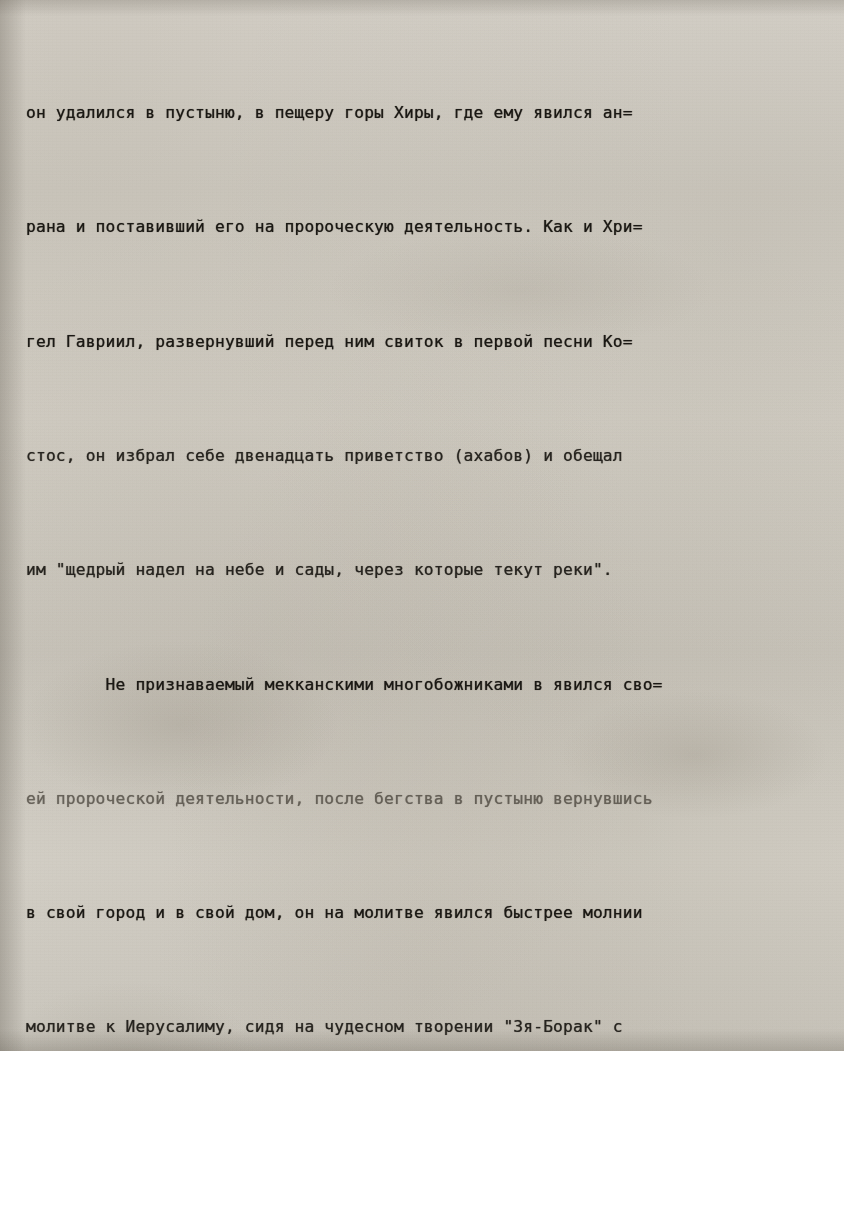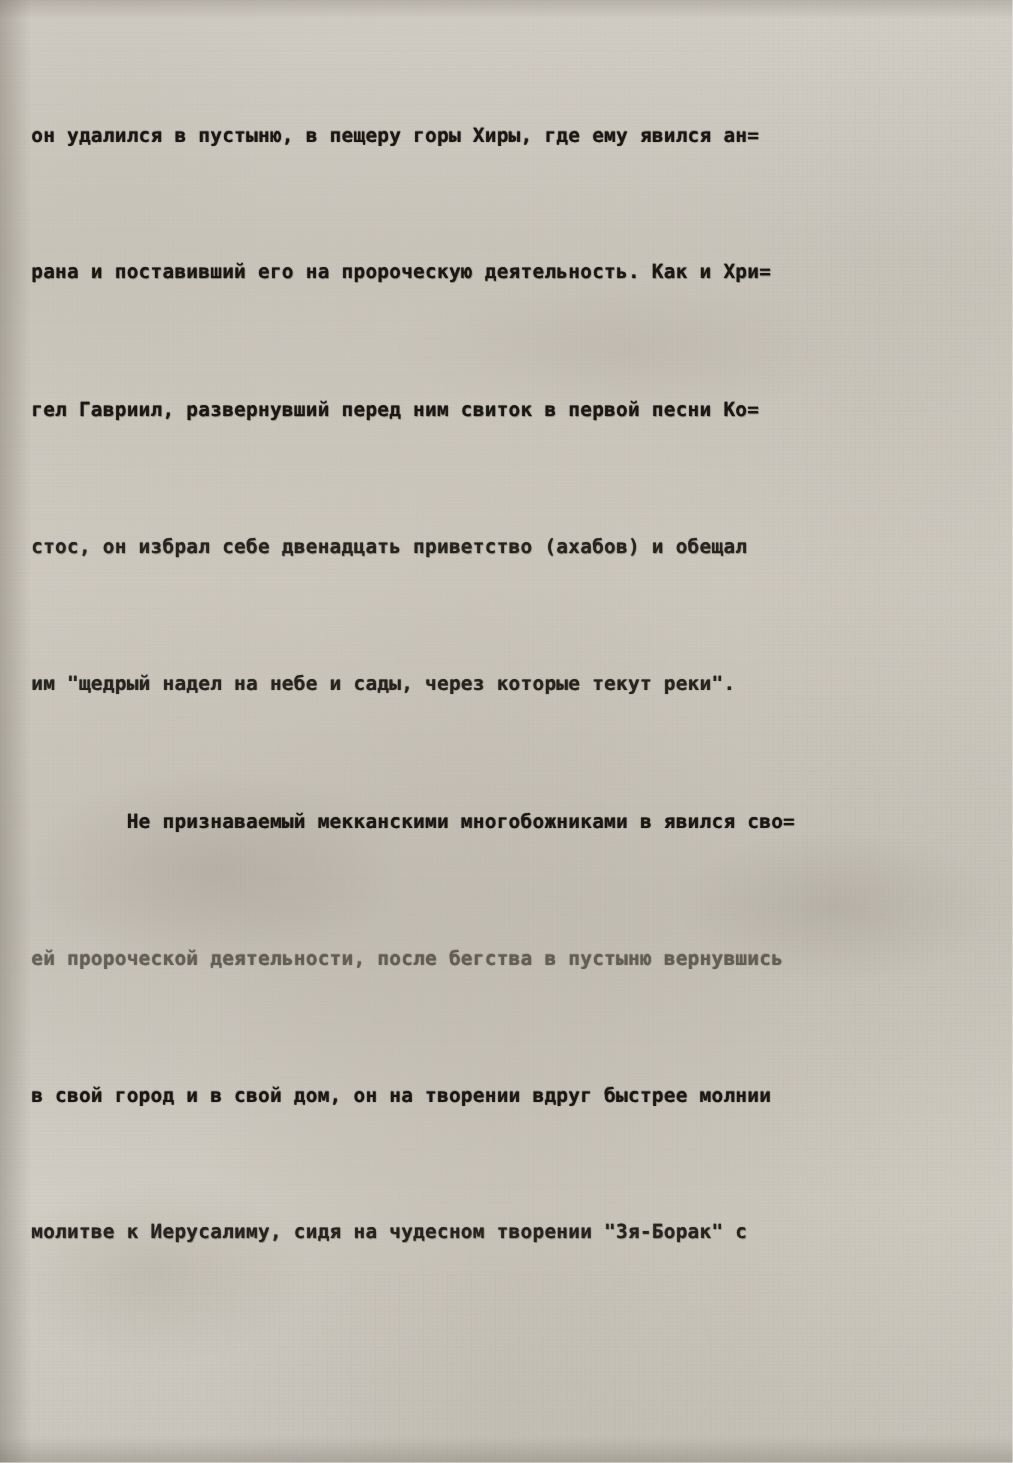--- a/index.html
+++ b/index.html
@@ -3,31 +3,30 @@
 <meta charset="utf-8">
 <style>
   html, body {
     margin: 0;
     padding: 0;
     background: #ffffff;
   }
   .page {
     position: relative;
     width: 844px;
-    height: 1219px;
+    height: 1051px;
     overflow: hidden;
     background:
       radial-gradient(ellipse at 12% 8%, rgba(160,150,135,0.18), rgba(255,255,255,0) 55%),
       radial-gradient(ellipse at 88% 22%, rgba(150,142,128,0.16), rgba(255,255,255,0) 50%),
       radial-gradient(ellipse at 30% 62%, rgba(165,158,145,0.20), rgba(255,255,255,0) 48%),
       radial-gradient(ellipse at 75% 78%, rgba(155,148,132,0.17), rgba(255,255,255,0) 52%),
       radial-gradient(ellipse at 50% 95%, rgba(170,162,150,0.14), rgba(255,255,255,0) 45%),
       linear-gradient(180deg, #d8d4cc 0%, #cfcbc2 18%, #d5d1c8 40%, #cbc7be 62%, #d4d0c7 82%, #c9c5bc 100%);
     filter: none;
-    font-weight: bold;
   }
   .grain {
     position: absolute;
     inset: 0;
     pointer-events: none;
     opacity: 0.35;
     background-image:
       repeating-linear-gradient(0deg, rgba(120,112,100,0.05) 0px, rgba(120,112,100,0.05) 1px, rgba(255,255,255,0) 1px, rgba(255,255,255,0) 3px),
       repeating-linear-gradient(90deg, rgba(120,112,100,0.04) 0px, rgba(120,112,100,0.04) 1px, rgba(255,255,255,0) 1px, rgba(255,255,255,0) 4px);
   }
@@ -107,21 +106,21 @@
   <div class="smudge-c"></div>
 
   <div class="typescript">
     <span class="ln ink-1">он удалился в пустыню, в пещеру горы Хиры, где ему явился ан=</span>
     <span class="ln ink-1">рана и поставивший его на пророческую деятельность. Как и Хри=</span>
     <span class="ln ink-1">гел Гавриил, развернувший перед ним свиток в первой песни Ко=</span>
     <span class="ln ink-2">стос, он избрал себе двенадцать приветство (ахабов) и обещал</span>
     <span class="ln ink-2">им "щедрый надел на небе и сады, через которые текут реки".</span>
     <span class="ln ink-1">        Не признаваемый мекканскими многобожниками в явился сво=</span>
     <span class="ln faded ink-3">ей пророческой деятельности, после бегства в пустыню вернувшись</span>
-    <span class="ln ink-1">в свой город и в свой дом, он на творении вдруг быстрее молнии</span>
+    <span class="ln ink-1">в свой город и в свой дом, он на молитве явился быстрее молнии</span>
     <span class="ln ink-2">молитве к Иерусалиму, сидя на чудесном творении "Зя-Борак" с</span>
     
     
     
     
     
     
     
     
     

